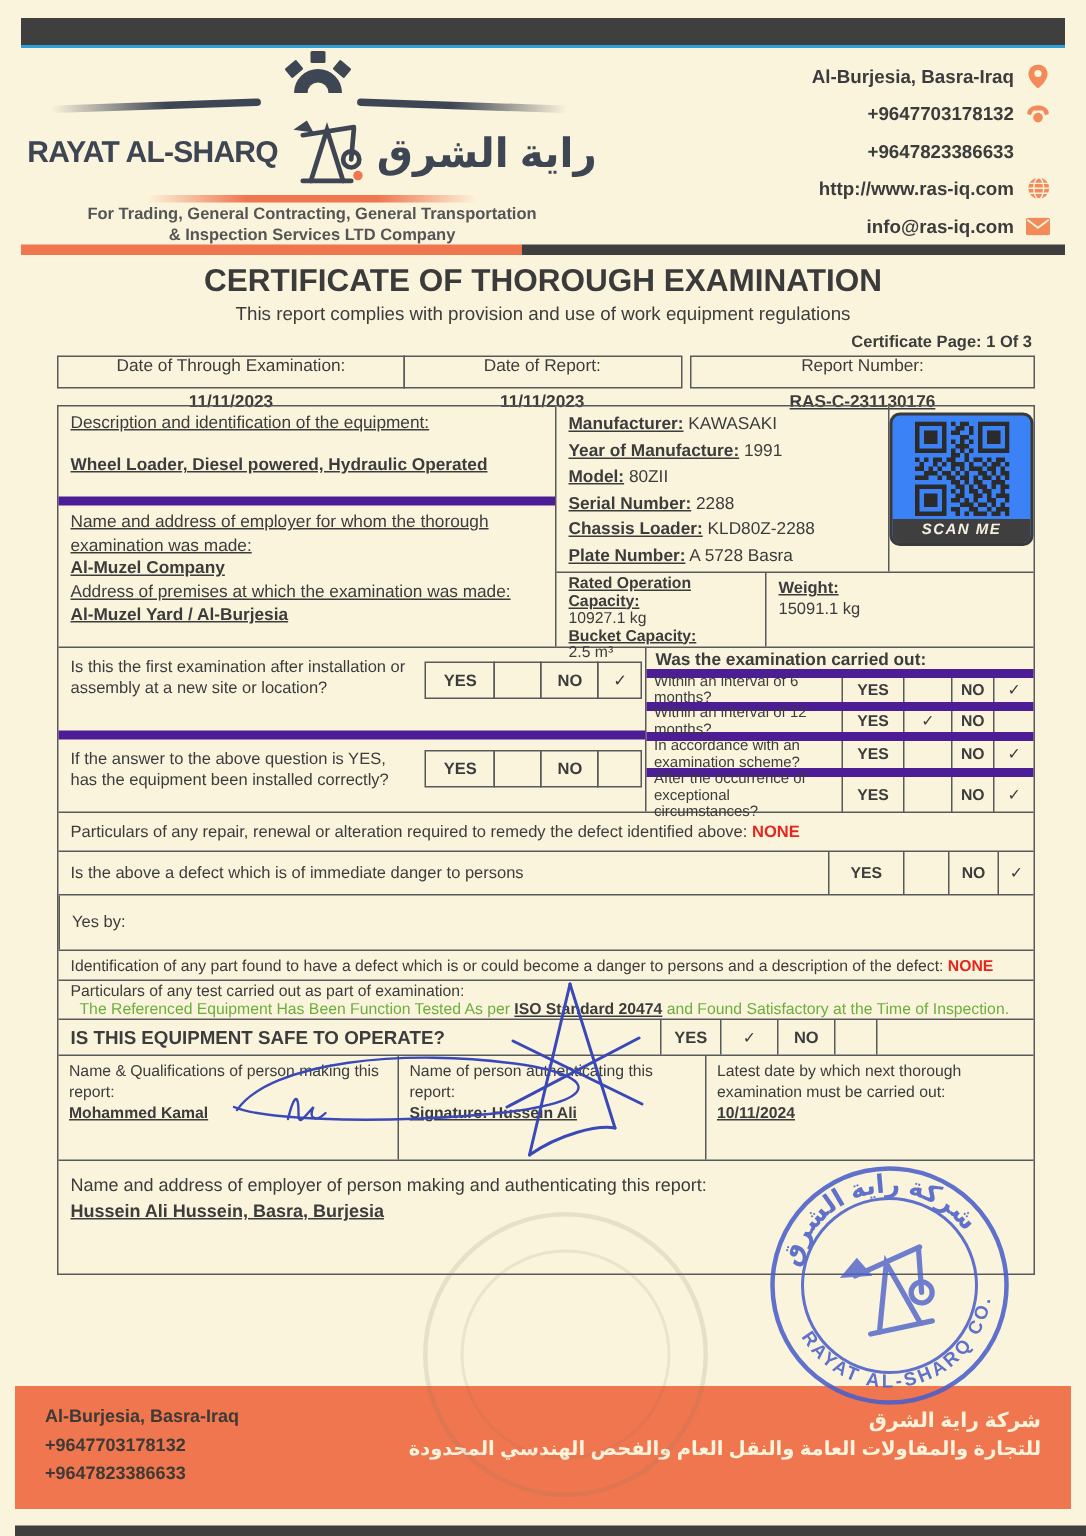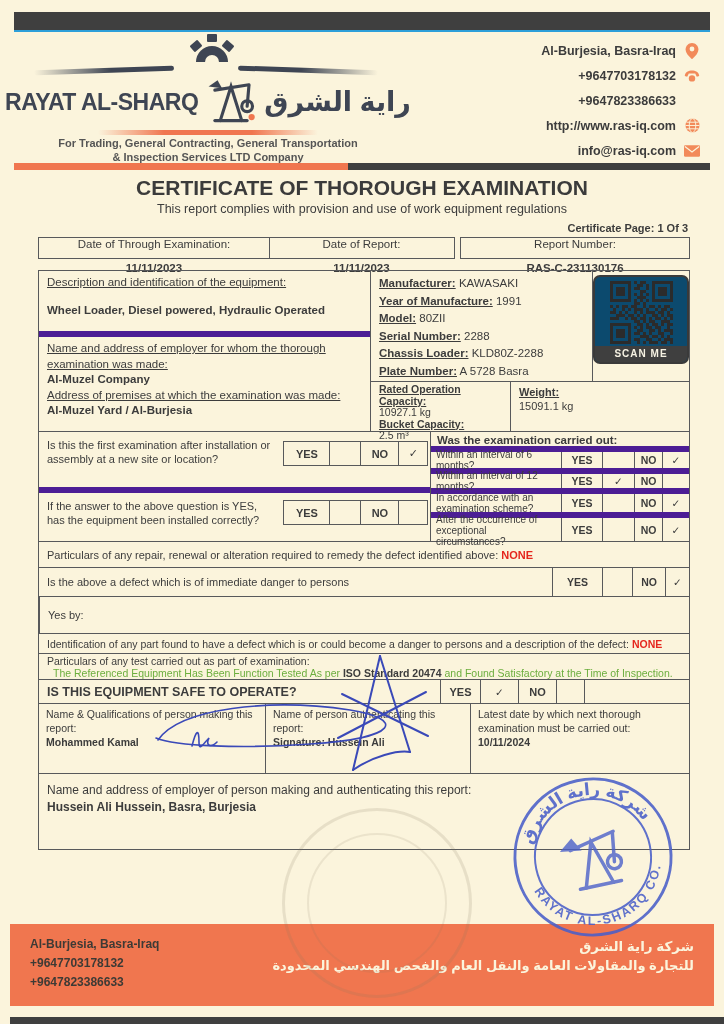--- a/index.html
+++ b/index.html
@@ -1,35 +1,35 @@
 <!DOCTYPE html>
 <html><head>
 <meta charset="utf-8">
 <style>
   * { box-sizing: border-box; margin:0; padding:0; }
   html,body { width:724px; height:1024px; }
   body { font-family:"Liberation Sans","DejaVu Sans",sans-serif; background:#ffffff; }
   .page { position:relative; width:724px; height:1024px; background:#FBF4DC; overflow:hidden; }
   .abs { position:absolute; }
-  .b { font-weight:700; }
+  .b { font-weight:700;text-decoration:underline; }
   .ul { text-decoration:underline; }
   .red { color:#E5261D; font-weight:700; }
   .green { color:#6CAE3E; }
 
   
   .topbar { left:14px; right:14px; top:12px; height:20px; background:#3F3F3F; border-bottom:2px solid #2D9FD9; }
   .botbar { left:10px; right:0; bottom:0; height:7px; background:#3F3F3F; }
 
   
   .logo { left:28px; top:34px; width:360px; height:128px; }
   .logo-gear-top { position:absolute; left:158px; top:-2px; }
   .logo-swoosh-l { position:absolute; left:6px; top:34px; width:140px; height:5px; background:linear-gradient(90deg, rgba(62,69,83,0) 0%, #3E4553 55%); border-radius:3px; transform:rotate(-2deg); }
   .logo-swoosh-r { position:absolute; right:10px; top:34px; width:140px; height:5px; background:linear-gradient(270deg, rgba(62,69,83,0) 0%, #3E4553 55%); border-radius:3px; transform:rotate(2deg); }
   .logo-row { position:absolute; left:0; top:40px; width:360px; display:flex; align-items:center; justify-content:center; gap:6px; }
-  .logo-en { font-size:23px; font-weight:700; color:#3E4553; letter-spacing:-0.5px; white-space:nowrap; }
+  .logo-en { font-size:20px; font-weight:700; color:#3E4553; letter-spacing:-0.5px; white-space:nowrap; }
   .logo-ar { font-size:27px; font-weight:700; color:#3E4553; direction:rtl; white-space:nowrap; }
   .logo-swoosh-b { position:absolute; left:70px; top:96px; width:220px; height:5px; background:linear-gradient(90deg, rgba(240,118,79,0) 0%, #F0764F 30%, #F0764F 70%, rgba(240,118,79,0) 100%); border-radius:3px; }
   .tagline { position:absolute; left:0; top:102px; width:360px; text-align:center; font-size:11px; font-weight:700; color:#555; line-height:14px; }
 
   
   .contacts { right:24px; top:38px; width:230px; }
   .c-row { display:flex; justify-content:flex-end; align-items:center; gap:8px; height:25px; font-size:12.5px; font-weight:700; color:#3C3C3C; }
   .c-ic { width:16px; height:16px; display:flex; align-items:center; justify-content:center; }
 
   .sep { left:14px; right:14px; top:163px; height:7px; display:flex; }
@@ -55,21 +55,21 @@
   .secA { display:flex; height:160px; }
   .A-left { width:332px; }
   .A1 { height:66px; padding:5px 8px; font-size:11.5px; }
   .A1 .lbl { display:block; margin-bottom:16px; }
   .A2 { padding:4px 8px; font-size:11.5px; line-height:15.5px; }
   .A-right { flex:1; display:flex; flex-direction:column; }
   .A-r1 { height:110px; display:flex; }
   .info { flex:1; padding:4px 8px; font-size:11.5px; }
   .mrow { line-height:17.5px; white-space:nowrap; }
   .qrcell { width:96px; display:flex; align-items:flex-start; justify-content:center; padding-top:4px; }
-  .qrframe { width:100px; background:#0c4a6e; border:2px solid #3A3A3A; border-radius:7px; overflow:hidden; }
+  .qrframe { width:100px; background:#3b82f6; border:2px solid #3A3A3A; border-radius:7px; overflow:hidden;font-style:italic; }
   .qrframe svg { display:block; margin:4px auto 2px; }
   .scanme { background:#3F3F3F; color:#F5F1E2; font-size:10px; font-weight:700; text-align:center; letter-spacing:1px; padding:2px 0 3px; }
   .A-r2 { height:50px; display:flex; }
   .cap { width:140px; padding:2px 8px; font-size:10.5px; line-height:11.5px; }
   .wt { flex:1; padding:3px 8px; font-size:11px; line-height:14px; }
 
   .secB { display:flex; height:110px; }
   .B-left { width:392px; display:flex; flex-direction:column; }
   .BQ { display:flex; }
   .BQ1 { height:62px; }

